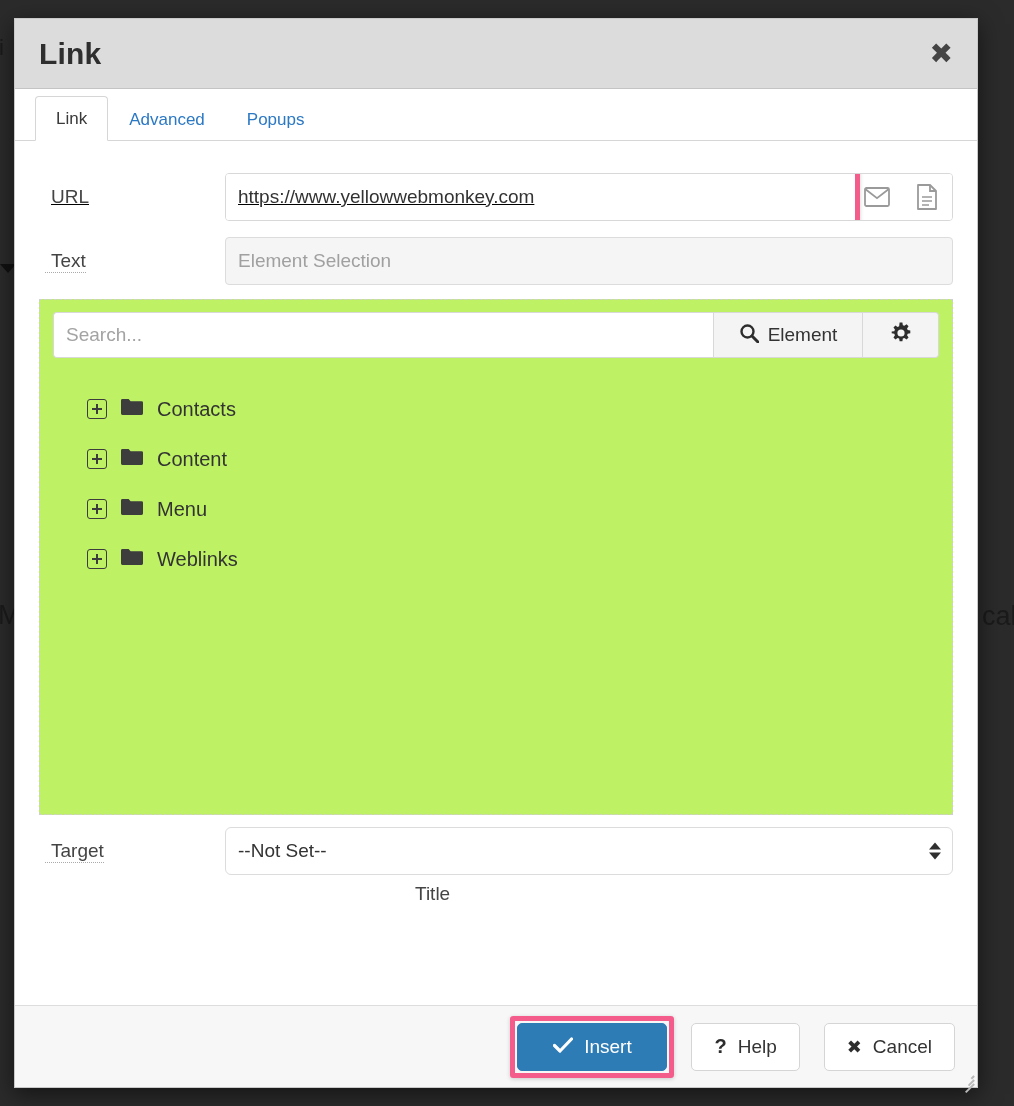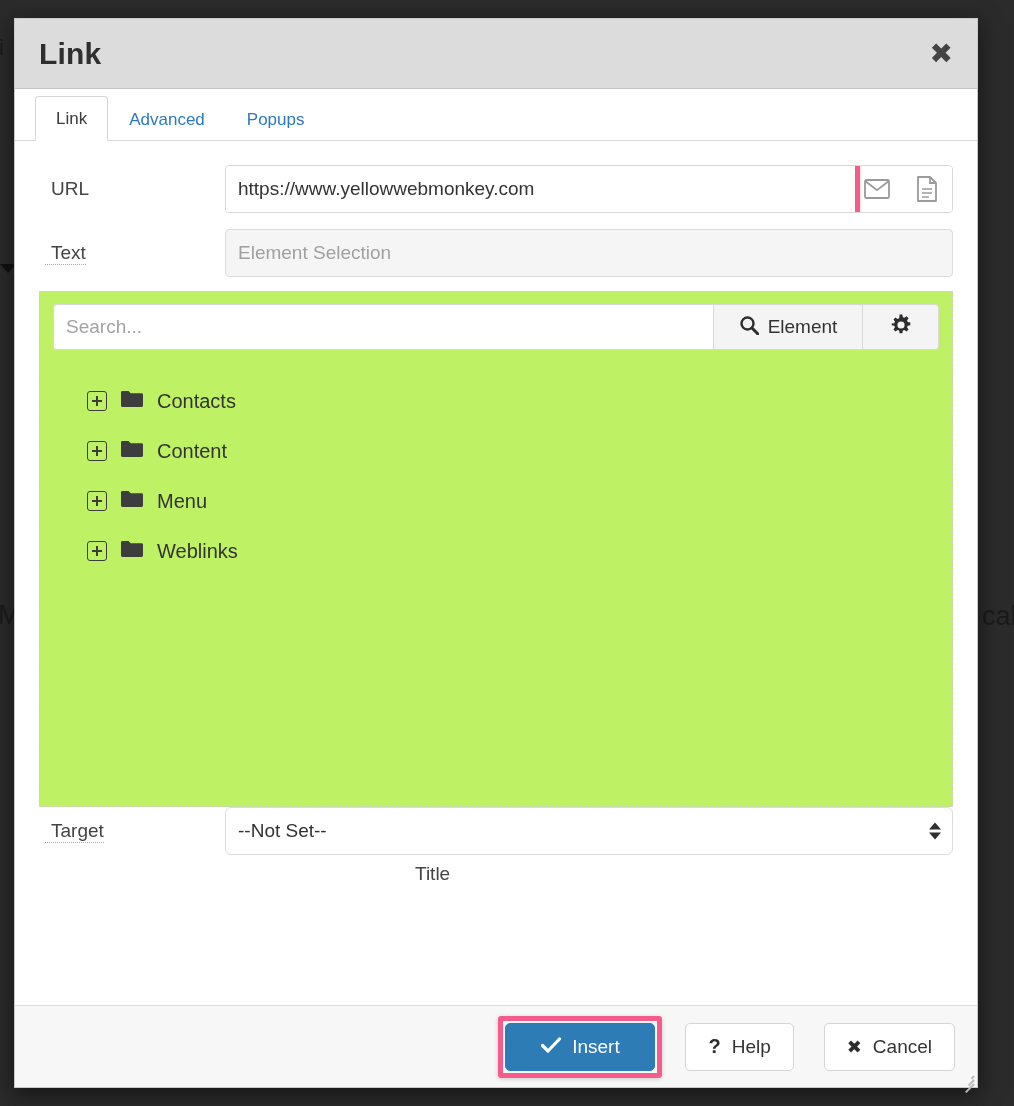--- a/index.html
+++ b/index.html
@@ -261,21 +261,21 @@
   .arrow-up, .arrow-dn { width:0;height:0;border-left:6px solid transparent;border-right:6px solid transparent; }
   .arrow-up { border-bottom:7px solid #2f2f2f; }
   .arrow-dn { border-top:7px solid #2f2f2f; }
 
   
   .modal-footer {
     flex:0 0 82px; height:82px;
     background:#f7f7f7;
     border-top:1px solid #ddd;
     display:flex; align-items:center; justify-content:flex-end;
-    gap:30px;
+    gap:24px;
     padding:0 22px;
     position:relative;
   }
   .btn {
     height:48px;
     border-radius:5px;
     font-size:19px;
     display:inline-flex; align-items:center; justify-content:center;
     gap:11px;
     padding:0 22px;
@@ -319,21 +319,21 @@
   </div>
 
   <div class="tabs">
     <div class="tab active">Link</div>
     <div class="tab">Advanced</div>
     <div class="tab">Popups</div>
   </div>
 
   <div class="modal-body">
 
-    <div class="field-row" style="margin-top:10px;">
+    <div class="field-row" style="margin-top:18px;text-decoration:underline;">
       <div class="label-cell">
         <span class="field-label">URL</span>
       </div>
       <div class="input-group">
         <div class="url-wrap">
           <input class="text-input" value="https://www.yellowwebmonkey.com" style="">
           <div class="pink-outline"></div>
         </div>
         <div class="icon-btn">
           <svg width="26" height="20" viewBox="0 0 26 20">
@@ -415,21 +415,21 @@
             <svg width="22" height="18" viewBox="0 0 22 18">
                 <path fill="#3d3d3d" d="M0 2.4A1.4 1.4 0 0 1 1.4 1h6.2l2 2.2h11A1.4 1.4 0 0 1 22 4.6v11A1.4 1.4 0 0 1 20.6 17H1.4A1.4 1.4 0 0 1 0 15.6z"></path>
               </svg>
           </span>
           <span class="tree-label">Weblinks</span>
         </div>
       </div>
     </div>
 
 
-    <div class="field-row" style="">
+    <div class="field-row" style="margin-top:12px;">
       <div class="label-cell">
         <span class="field-label hint">Target</span>
       </div>
       <div class="select-wrap">
         <div class="select-box">
           <span>--Not Set--</span>
         </div>
         <span class="select-arrows">
           <i class="arrow-up"></i>
             <i class="arrow-dn"></i>

